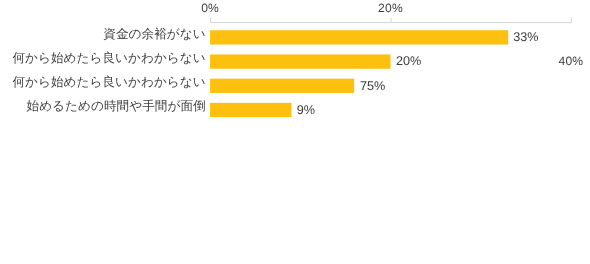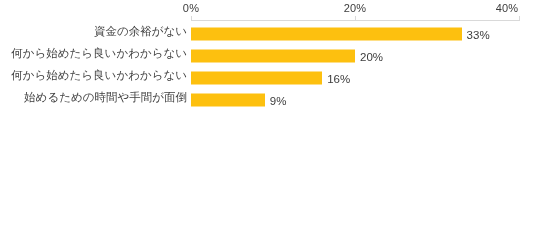--- a/index.html
+++ b/index.html
@@ -103,21 +103,21 @@
   }
 </style>
 </head>
 <body>
 
 <div id="chart-root">
 
   <div class="axis-top">
     <span class="axis-tick-label" id="tick-0" style="left: 191px;">0%</span>
     <span class="axis-tick-label" id="tick-1" style="left: 355px;">20%</span>
-    <span class="axis-tick-label" id="tick-2" style="left: 507px;">40%</span>
+    <span class="axis-tick-label" id="tick-2" style="left: 519px; margin-top: 48px;">40%</span>
 
     <span class="axis-tick-mark" id="mark-0" style="left: 191px;"></span>
     <span class="axis-tick-mark" id="mark-1" style="left: 355px;"></span>
     <span class="axis-tick-mark" id="mark-2" style="left: 519px;"></span>
   </div>
 
   <div class="axis-line"></div>
 
   <div class="plot" id="plot-area">
       <div class="row">
@@ -131,21 +131,21 @@
         <span class="cat-label">何から始めたら良いかわからない</span>
         <div class="bar-wrap">
           <span class="bar" style="width: 164px; background: rgb(253, 192, 15);"></span>
           <span class="bar-value">20%</span>
         </div>
       </div>
       <div class="row">
         <span class="cat-label">何から始めたら良いかわからない</span>
         <div class="bar-wrap">
           <span class="bar" style="width: 131.2px; background: rgb(253, 192, 15);"></span>
-          <span class="bar-value">16%</span>
+          <span class="bar-value">75%</span>
         </div>
       </div>
       <div class="row">
         <span class="cat-label">始めるための時間や手間が面倒</span>
         <div class="bar-wrap">
           <span class="bar" style="width: 73.8px; background: rgb(253, 192, 15);"></span>
           <span class="bar-value">9%</span>
         </div>
       </div>
     </div>

